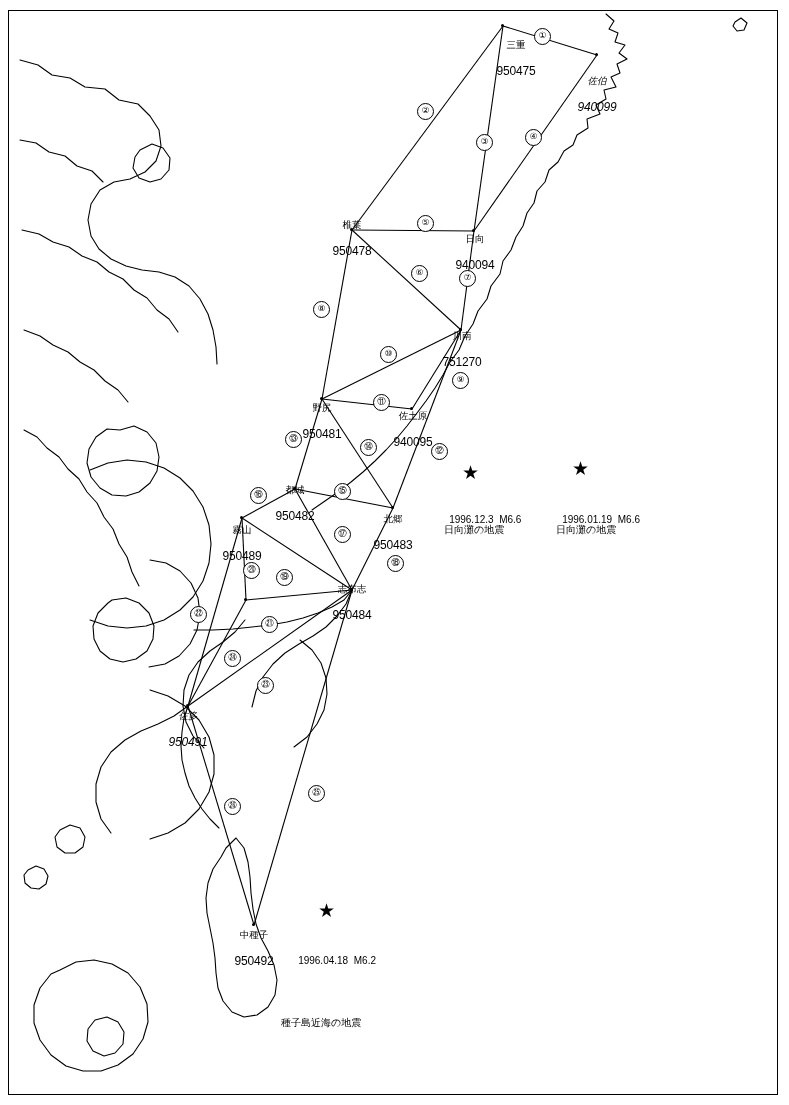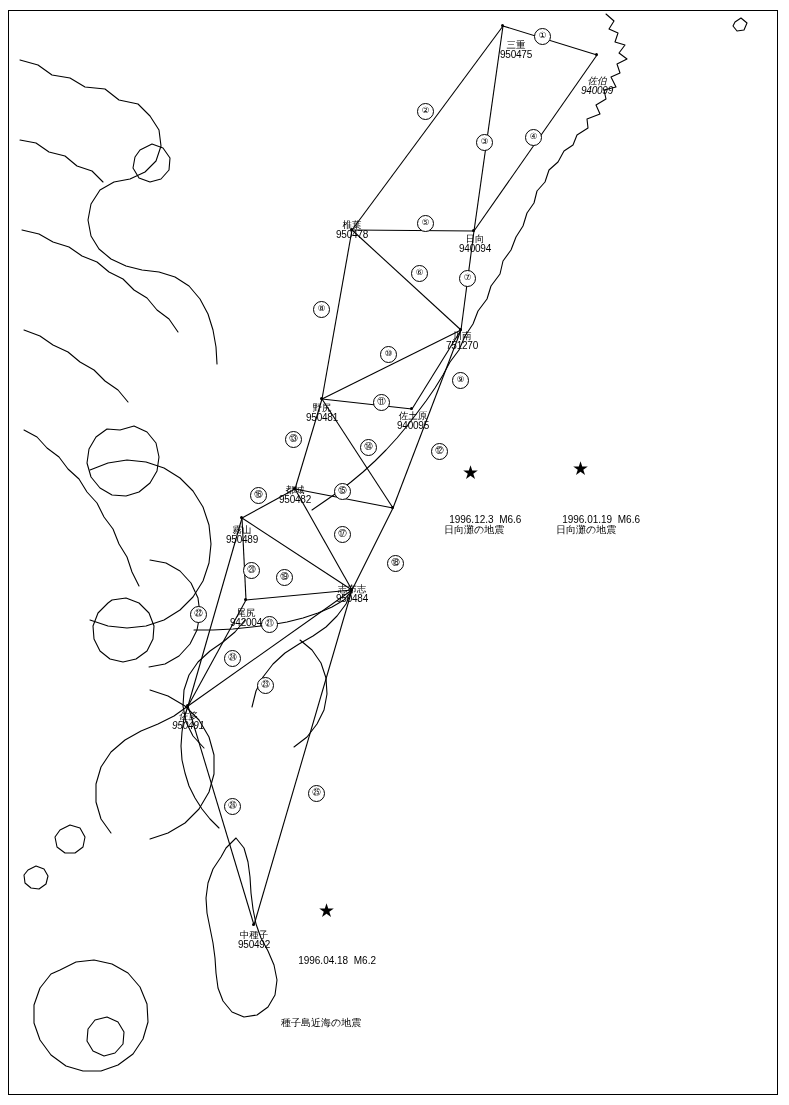--- a/index.html
+++ b/index.html
@@ -2,21 +2,21 @@
 <html><head>
 <meta charset="utf-8">
 <style>
   html,body{margin:0;padding:0;background:#ffffff;}
   body{font-family:"Liberation Sans", sans-serif;}
   #page{position:relative;width:789px;height:1105px;background:#fff;overflow:hidden;}
   #frame{position:absolute;left:8px;top:10px;width:770px;height:1085px;border:1.5px solid #000;box-sizing:border-box;}
   svg.layer{position:absolute;left:0;top:0;width:789px;height:1105px;}
   .lbl{position:absolute;font-size:9px;line-height:10px;color:#000;white-space:pre;text-align:center;}
   .lbl .nm{display:block;font-size:9.5px;}
-  .lbl .cd{display:block;font-size:10px;letter-spacing:-0.2px;}
+  .lbl .cd{display:block;font-size:12px;letter-spacing:-0.2px;margin-top:16px;}
   .segnum{position:absolute;width:15px;height:15px;border:1px solid #000;border-radius:50%;
           font-size:8.5px;line-height:13px;text-align:center;color:#000;background:#fff;}
   .star{position:absolute;color:#000;font-size:19px;line-height:19px;}
   .eqtxt{position:absolute;font-size:10px;line-height:13px;color:#000;white-space:pre;}
   .dot{position:absolute;width:3px;height:3px;background:#000;border-radius:50%;}
 </style>
 </head>
 <body>
 
 <div id="page">
@@ -125,28 +125,28 @@
   </div>
   <div class="lbl" style="left:292px;top:383px;width:60px;">
     <span class="nm">野尻</span><span class="cd">950481</span>
   </div>
   <div class="lbl" style="left:382px;top:391px;width:62px;">
     <span class="nm">佐土原</span><span class="cd">940095</span>
   </div>
   <div class="lbl" style="left:265px;top:465px;width:60px;">
     <span class="nm">都城</span><span class="cd">950482</span>
   </div>
+  <div class="lbl" style="left:363px;top:494px;width:60px;">
+    <span class="nm">北郷</span><span class="cd">950483</span>
+  </div>
   <div class="lbl" style="left:212px;top:505px;width:60px;">
     <span class="nm">霧山</span><span class="cd">950489</span>
   </div>
   <div class="lbl" style="left:322px;top:564px;width:60px;">
     <span class="nm">志布志</span><span class="cd">950484</span>
-  </div>
-  <div class="lbl" style="left:216px;top:588px;width:60px;">
-    <span class="nm">尾尻</span><span class="cd">942004</span>
   </div>
   <div class="lbl" style="left:158px;top:691px;width:60px;font-style:italic;">
     <span class="nm">佐多</span><span class="cd">950491</span>
   </div>
   <div class="lbl" style="left:224px;top:910px;width:60px;">
     <span class="nm">中種子</span><span class="cd">950492</span>
   </div>
 
   <div class="segnum" style="left:534px;top:28px;">①</div>
   <div class="segnum" style="left:417px;top:103px;">②</div>

